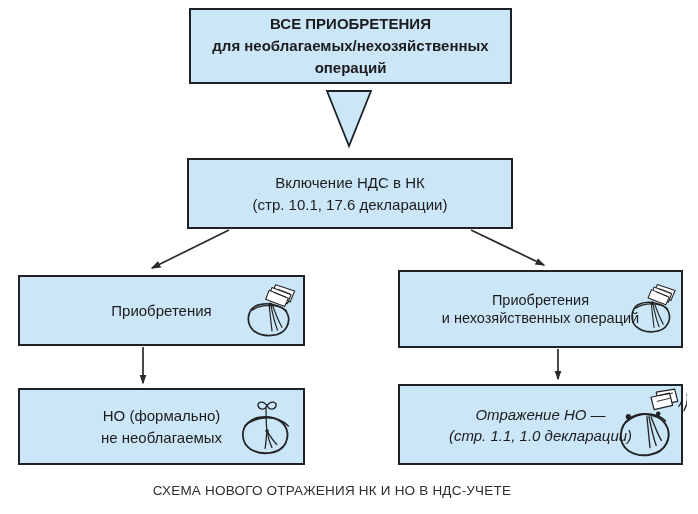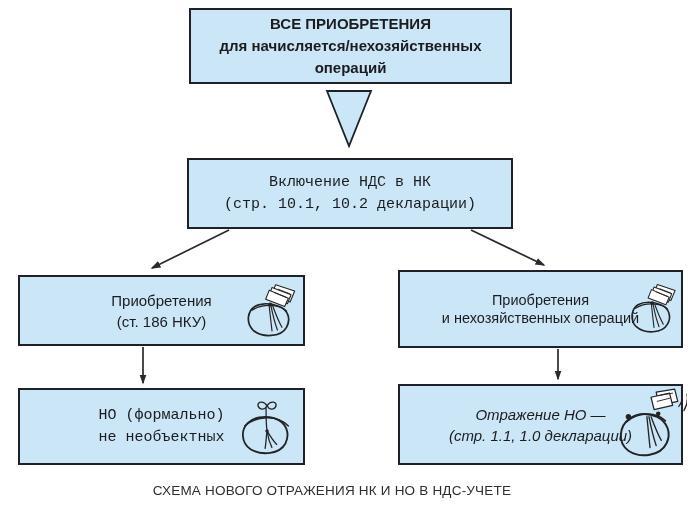--- a/index.html
+++ b/index.html
@@ -18,27 +18,27 @@
   .box{
     position:absolute;box-sizing:border-box;
     background:var(--box-fill);
     border:2px solid var(--box-border);
     display:flex;flex-direction:column;align-items:center;justify-content:center;
     text-align:center;font-size:15px;
   }
   .box .ln{line-height:21px;white-space:nowrap;}
   .box-top{left:189px;top:8px;width:323px;height:76px;font-weight:bold;}
   .box-top .ln{line-height:22px;}
-  .box-include{left:187px;top:158px;width:326px;height:71px;font-family:Liberation Mono, monospace;}
+  .box-include{left:187px;top:158px;width:326px;height:71px;}
   .box-include .ln{line-height:22px;}
   .box-mid-left{left:18px;top:275px;width:287px;height:71px;}
   .box-mid-right{left:398px;top:270px;width:285px;height:78px;font-size:14.5px;}
   .box-mid-right .ln{line-height:18px;}
   .box-bot-left{left:18px;top:388px;width:287px;height:77px;}
-  .box-bot-left .ln{line-height:22px;font-family:Liberation Mono, monospace;}
+  .box-bot-left .ln{line-height:22px;}
   .box-bot-right{left:398px;top:384px;width:285px;height:81px;}
   .box-bot-right .ln{line-height:21px;font-style:italic;}
   .icon{position:absolute;}
   .icon-mid-left{right:2px;top:50%;transform:translateY(-50%);width:58px;height:62px;}
   .icon-mid-right{right:0px;top:2px;width:54px;height:70px;}
   .icon-bot-left{right:4px;top:50%;transform:translateY(-50%);width:62px;height:62px;}
   .icon-bot-right{right:-6px;top:2px;width:74px;height:74px;}
   .icon svg{width:100%;height:100%;}
   .sketch{stroke:#232325;fill:none;stroke-linecap:round;stroke-linejoin:round;}
   .note{fill:#ffffff;stroke:#232325;stroke-width:1.2;stroke-linejoin:round;}
@@ -63,32 +63,31 @@
     </defs>
     <polygon class="funnel" points="327,91 371,91 349,146"></polygon>
     <line class="arrow" x1="229" y1="230" x2="152" y2="268" marker-end="url(#ah)"></line>
     <line class="arrow" x1="471" y1="230" x2="544" y2="265" marker-end="url(#ah)"></line>
     <line class="arrow" x1="143" y1="347" x2="143" y2="383" marker-end="url(#ah)"></line>
     <line class="arrow" x1="558" y1="349" x2="558" y2="379" marker-end="url(#ah)"></line>
   </svg>
 
   <div class="box box-top">
     <div class="ln">ВСЕ ПРИОБРЕТЕНИЯ</div>
-    <div class="ln">для начисляется/нехозяйственных</div>
+    <div class="ln">для необлагаемых/нехозяйственных</div>
     <div class="ln">операций</div>
   </div>
 
   <div class="box box-include">
     <div class="ln">Включение НДС в НК</div>
-    <div class="ln">(стр. 10.1, 10.2 декларации)</div>
+    <div class="ln">(стр. 10.1, 17.6 декларации)</div>
   </div>
 
   <div class="box box-mid-left">
     <div class="ln">Приобретения</div>
-    <div class="ln">(ст. 186 НКУ)</div>
     <span class="icon icon-mid-left">
       <svg viewBox="0 0 64 64">
         <g class="note">
           <path d="M36 3 L57 10 L52 22 L31 15 Z"></path>
           <path d="M32 6 L53 14 L49 24 L28 17 Z"></path>
           <path d="M29 9 L50 18 L46 27 L25 19 Z"></path>
         </g>
         <g class="sketch" stroke-width="0.9">
           <path d="M39 8 L52 13"></path>
           <path d="M35 12 L48 17"></path>
@@ -126,21 +125,21 @@
           <path d="M29 27 C30 37 31 45 32 54"></path>
           <path d="M31 27 C33 37 35 45 38 53"></path>
           <path d="M33 27 C36 35 39 43 43 50"></path>
         </g>
       </svg>
     </span>
   </div>
 
   <div class="box box-bot-left">
     <div class="ln">НО (формально)</div>
-    <div class="ln">не необъектных</div>
+    <div class="ln">не необлагаемых</div>
     <span class="icon icon-bot-left">
       <svg viewBox="0 0 64 64">
         <g class="sketch" stroke-width="1.4">
           <path d="M31 10 C27 4 20 6 22 11 C24 15 29 14 31 10 Z"></path>
           <path d="M31 10 C35 4 42 6 40 11 C38 15 33 14 31 10 Z"></path>
         </g>
         <path class="sketch" stroke-width="1.9" d="M11 28 C4 35 4 48 14 55 C26 62 44 60 50 49 C55 39 51 27 39 23 C28 20 17 22 11 28 Z"></path>
         <path class="sketch" stroke-width="1.5" d="M8 31 C20 20 42 19 53 31"></path>
         <g class="sketch" stroke-width="1.3">
           <path d="M30 12 C30 22 30 30 31 36"></path>

